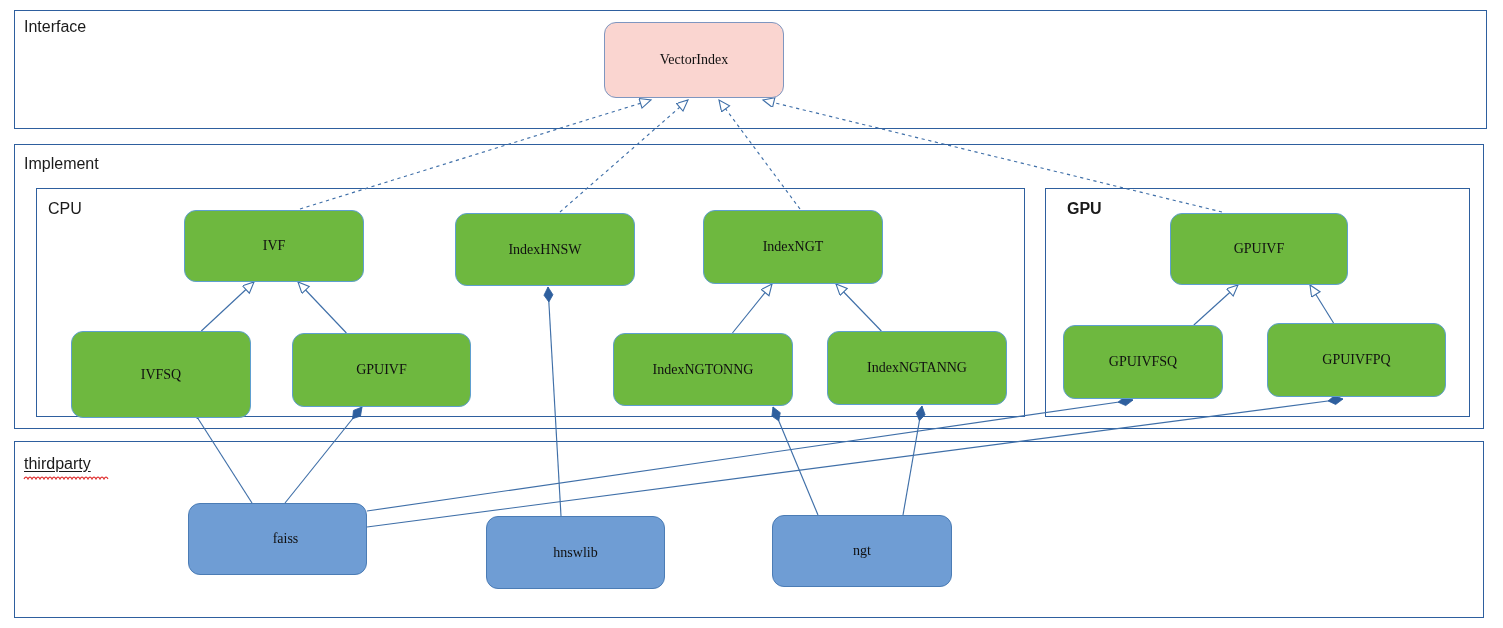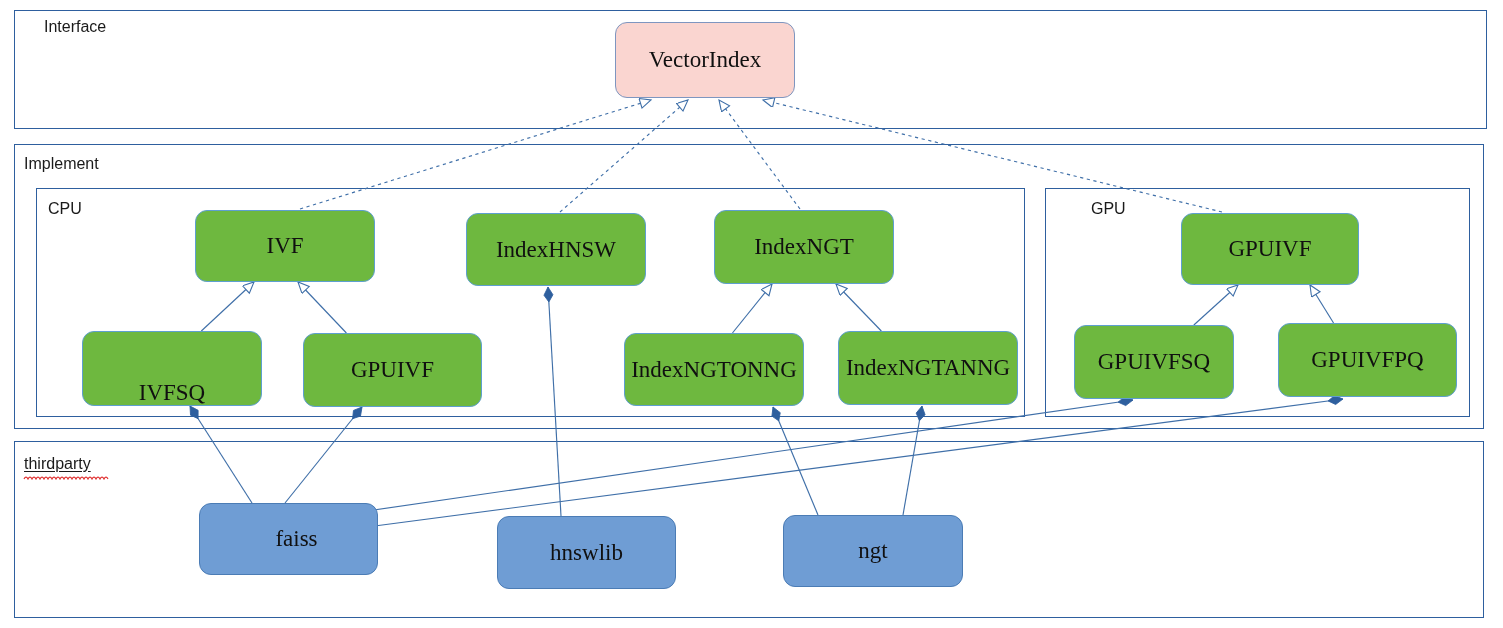--- a/index.html
+++ b/index.html
@@ -41,26 +41,25 @@
   }
   
   .node {
     position: absolute;
     border-radius: 12px;
     box-sizing: border-box;
     display: flex;
     align-items: center;
     justify-content: center;
     text-align: center;
-    font-size: 23px;
+    font-size: 14px;
     color: #101010;
     border: 1.3px solid #5b8fc4;
     z-index: 5;
     line-height: 1.1;
-    margin-left: 11px;
   }
   .node.green {
     background: #6eb83f;
     border-color: #5e9fd0;
   }
   .node.blue {
     background: #6f9dd4;
     border-color: #4b7cb5;
   }
   .node.pink {
@@ -78,27 +77,27 @@
     overflow: visible;
   }
 </style>
 </head>
 <body>
 
 <div id="canvas">
 
   <div id="packages">
       <div class="package" style="left: 14px; top: 10px; width: 1473px; height: 119px;"></div>
-      <div class="package-label" style="left: 24px; top: 18px; margin-left: 20px;">Interface</div>
+      <div class="package-label" style="left: 24px; top: 18px;">Interface</div>
       <div class="package" style="left: 14px; top: 144px; width: 1470px; height: 285px;"></div>
       <div class="package-label" style="left: 24px; top: 155px;">Implement</div>
       <div class="package" style="left: 36px; top: 188px; width: 989px; height: 229px;"></div>
       <div class="package-label" style="left: 48px; top: 200px;">CPU</div>
       <div class="package" style="left: 1045px; top: 188px; width: 425px; height: 229px;"></div>
-      <div class="package-label" style="left: 1091px; top: 200px;">GPU</div>
+      <div class="package-label" style="left: 1067px; top: 200px; font-weight: bold;">GPU</div>
       <div class="package" style="left: 14px; top: 441px; width: 1470px; height: 177px;"></div>
       <div class="package-label underlined" style="left: 24px; top: 455px;">thirdparty</div>
       <svg class="spell-wave" width="82" height="6" style="left: 24px; top: 475px;">
         <path d="M0,4 q2,-3.6 4,0 q2,-3.6 4,0 q2,-3.6 4,0 q2,-3.6 4,0 q2,-3.6 4,0 q2,-3.6 4,0 q2,-3.6 4,0 q2,-3.6 4,0 q2,-3.6 4,0 q2,-3.6 4,0 q2,-3.6 4,0 q2,-3.6 4,0 q2,-3.6 4,0 q2,-3.6 4,0 q2,-3.6 4,0 q2,-3.6 4,0 q2,-3.6 4,0 q2,-3.6 4,0 q2,-3.6 4,0 q2,-3.6 4,0 q2,-3.6 4,0 " fill="none" stroke="#e03030" stroke-width="1.2"></path>
       </svg>
     </div>
 
   <svg class="edges" viewBox="0 0 1503 628" preserveAspectRatio="none">
     <defs>
       <marker id="hollow-tri" markerWidth="14" markerHeight="14" refX="12" refY="5" orient="auto" markerUnits="userSpaceOnUse">
@@ -138,21 +137,21 @@
       </div>
       <div class="node green" style="left: 455px; top: 213px; width: 180px; height: 73px;">
         <span>IndexHNSW</span>
       </div>
       <div class="node green" style="left: 703px; top: 210px; width: 180px; height: 74px;">
         <span>IndexNGT</span>
       </div>
       <div class="node green" style="left: 1170px; top: 213px; width: 178px; height: 72px; font-family: Liberation Serif, serif;">
         <span>GPUIVF</span>
       </div>
-      <div class="node green" style="left: 71px; top: 331px; width: 180px; height: 75px; align-items: flex-end;">
+      <div class="node green" style="left: 71px; top: 331px; width: 180px; height: 87px;">
         <span>IVFSQ</span>
       </div>
       <div class="node green" style="left: 292px; top: 333px; width: 179px; height: 74px;">
         <span>GPUIVF</span>
       </div>
       <div class="node green" style="left: 613px; top: 333px; width: 180px; height: 73px;">
         <span>IndexNGTONNG</span>
       </div>
       <div class="node green" style="left: 827px; top: 331px; width: 180px; height: 74px;">
         <span>IndexNGTANNG</span>

